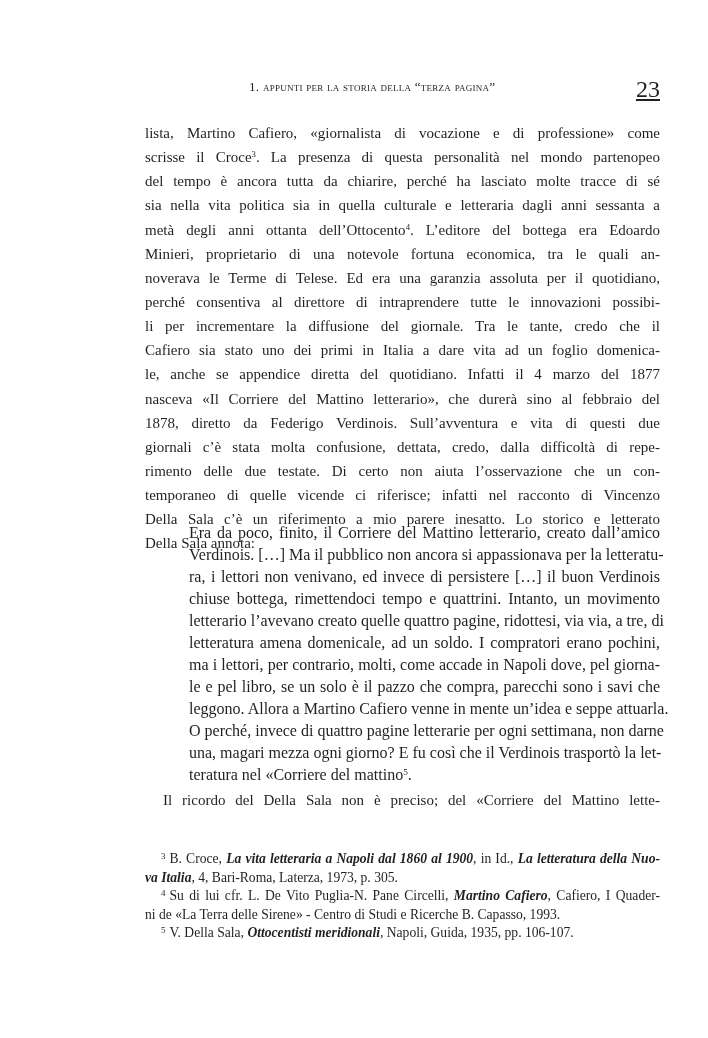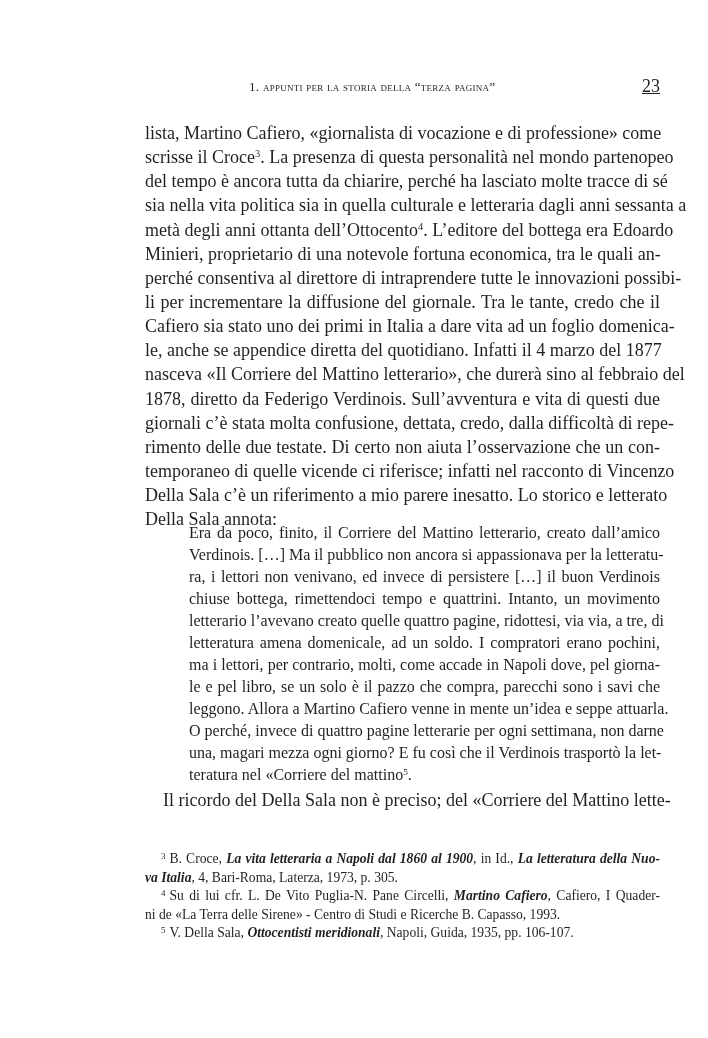--- a/index.html
+++ b/index.html
@@ -2,23 +2,23 @@
 <html><head>
 <meta charset="utf-8">
 <style>
   html, body { margin: 0; padding: 0; background: #ffffff; }
   body { width: 708px; height: 1038px; position: relative; overflow: hidden;
          font-family: "Liberation Serif", "DejaVu Serif", serif; color: #231f20; }
   .page { position: absolute; left: 0; top: 0; width: 680px; height: 1038px; margin-left: 48px; }
   .header { position: absolute; left: 97px; top: 79px; width: 515px; height: 22px; }
   .running-head { position: absolute; left: 104px; top: 0; font-size: 13.2px;
                   font-variant: small-caps; letter-spacing: 0.25px; white-space: nowrap; }
-  .page-number { position: absolute; right: 0; top: -3px; font-size: 18px; text-decoration: underline; }
+  .page-number { position: absolute; right: 0; top: -3px; font-size: 24px; text-decoration: underline; }
   .body { position: absolute; left: 97px; top: 121px; width: 515px; }
-  .line { display: block; font-size: 18px; line-height: 24.15px; height: 24.15px;
+  .line { display: block; font-size: 15px; line-height: 24.15px; height: 24.15px;
           white-space: nowrap; text-align: justify; text-align-last: justify; }
   .line.last { text-align-last: left; }
   .quote { position: absolute; left: 141px; top: 522px; width: 471px; }
   .qline { display: block; font-size: 16px; line-height: 22px; height: 22px;
            white-space: nowrap; text-align: justify; text-align-last: justify; }
   .qline.last { text-align-last: left; }
   .after { position: absolute; left: 97px; top: 788px; width: 515px; }
   .after .line { text-indent: 18px; }
   .footnotes { position: absolute; left: 97px; top: 850px; width: 515px; }
   .fline { display: block; font-size: 13.6px; line-height: 18.6px; height: 18.6px;
@@ -39,20 +39,21 @@
     <span class="page-number">23</span>
   </div>
 
   <div class="body">
     <span class="line">lista, Martino Cafiero, «giornalista di vocazione e di professione» come</span>
     <span class="line"><span>scrisse il Croce</span><sup>3</sup><span>. La presenza di questa personalità nel mondo partenopeo</span></span>
     <span class="line">del tempo è ancora tutta da chiarire, perché ha lasciato molte tracce di sé</span>
     <span class="line">sia nella vita politica sia in quella culturale e letteraria dagli anni sessanta a</span>
     <span class="line"><span>metà degli anni ottanta dell’Ottocento</span><sup>4</sup><span>. L’editore del bottega era Edoardo</span></span>
     <span class="line">Minieri, proprietario di una notevole fortuna economica, tra le quali an-</span>
+    <span class="line">noverava le Terme di Telese. Ed era una garanzia assoluta per il quotidiano,</span>
     <span class="line">perché consentiva al direttore di intraprendere tutte le innovazioni possibi-</span>
     <span class="line">li per incrementare la diffusione del giornale. Tra le tante, credo che il</span>
     <span class="line">Cafiero sia stato uno dei primi in Italia a dare vita ad un foglio domenica-</span>
     <span class="line">le, anche se appendice diretta del quotidiano. Infatti il 4 marzo del 1877</span>
     <span class="line">nasceva «Il Corriere del Mattino letterario», che durerà sino al febbraio del</span>
     <span class="line">1878, diretto da Federigo Verdinois. Sull’avventura e vita di questi due</span>
     <span class="line">giornali c’è stata molta confusione, dettata, credo, dalla difficoltà di repe-</span>
     <span class="line">rimento delle due testate. Di certo non aiuta l’osservazione che un con-</span>
     <span class="line">temporaneo di quelle vicende ci riferisce; infatti nel racconto di Vincenzo</span>
     <span class="line">Della Sala c’è un riferimento a mio parere inesatto. Lo storico e letterato</span>

